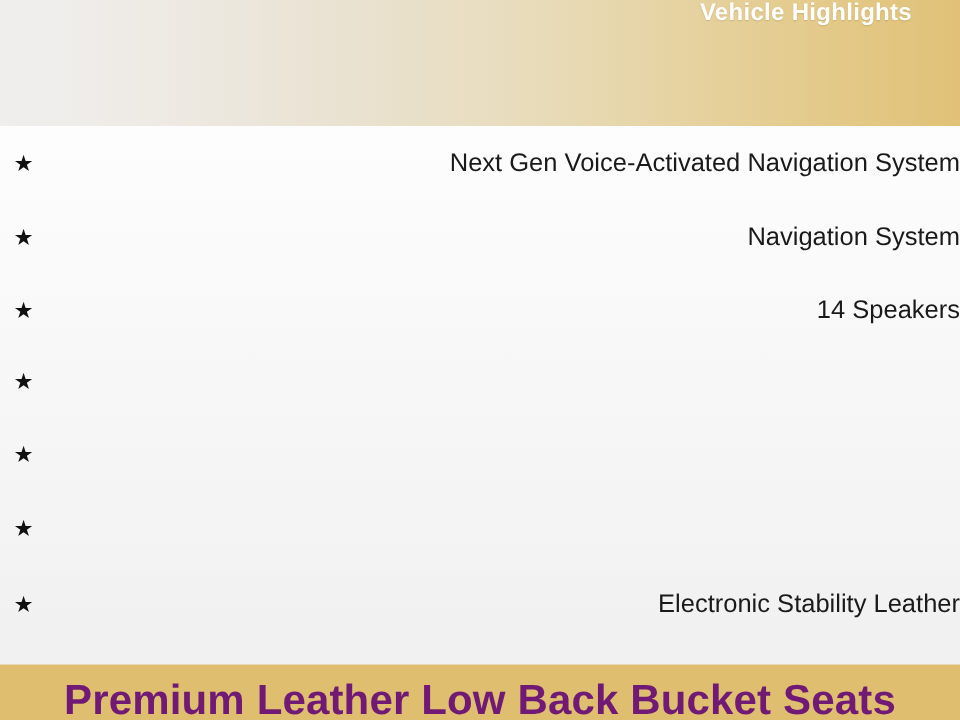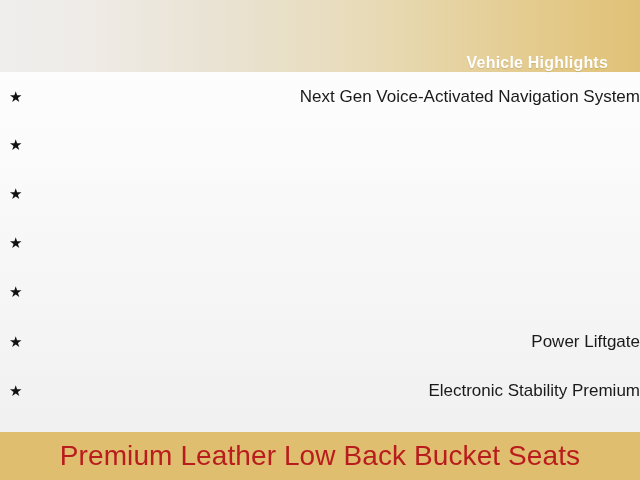--- a/index.html
+++ b/index.html
@@ -21,37 +21,37 @@
     height: 480px;
     display: flex;
     flex-direction: column;
     background: linear-gradient(to bottom, #ffffff 0%, #fbfbfb 30%, #f4f4f4 70%, #efefef 100%);
   }
 
   
   .header {
     position: relative;
     flex: 0 0 auto;
-    height: 72px;
+    height: 84px;
     box-sizing: border-box;
     background: linear-gradient(to right,
         #f0eeec 0%,
         #efedea 8%,
         #eeeae4 16%,
         #ece7dd 24%,
         #eae3d4 33%,
         #e9e0ca 42%,
         #e8ddbf 52%,
         #e7d8b0 62%,
         #e6d2a0 72%,
         #e4cc90 82%,
         #e2c681 92%,
         #e0c177 100%);
     display: flex;
-    align-items: flex-end;
+    align-items: flex-start;
     justify-content: flex-end;
     padding-right: 32px;
   }
   .header-title {
     color: #ffffff;
     font-size: 16px;
     font-weight: bold;
     letter-spacing: 0.2px;
     white-space: nowrap;
     text-shadow: 0 1px 1px rgba(150,120,60,0.30);
@@ -92,67 +92,69 @@
   .footer {
     flex: 0 0 auto;
     height: 48px;
     background: #dfbe70;
     display: flex;
     align-items: center;
     justify-content: center;
     overflow: hidden;
   }
   .footer-text {
-    color: #b91c1c;
+    color: #701a75;
     font-size: 28px;
     line-height: 1;
     white-space: nowrap;
     letter-spacing: 0.1px;
+    font-weight: bold;
   }
 </style>
 </head>
 <body>
 
 <div class="panel">
 
   <div class="header">
     <span class="header-title">Vehicle Highlights</span>
   </div>
 
   <ul class="highlights">
 
     <li class="highlight-item">
       <span class="bullet-star">★</span>
       <span class="highlight-text">Next Gen Voice-Activated Navigation System</span>
     </li>
 
     <li class="highlight-item">
       <span class="bullet-star">★</span>
+      <span class="highlight-text">Navigation System</span>
+    </li>
+
+    <li class="highlight-item">
+      <span class="bullet-star">★</span>
+      <span class="highlight-text">14 Speakers</span>
     </li>
 
     <li class="highlight-item">
       <span class="bullet-star">★</span>
     </li>
 
     <li class="highlight-item">
       <span class="bullet-star">★</span>
     </li>
 
     <li class="highlight-item">
       <span class="bullet-star">★</span>
     </li>
 
     <li class="highlight-item">
       <span class="bullet-star">★</span>
-      <span class="highlight-text">Power Liftgate</span>
-    </li>
-
-    <li class="highlight-item">
-      <span class="bullet-star">★</span>
-      <span class="highlight-text">Electronic Stability Premium</span>
+      <span class="highlight-text">Electronic Stability Leather</span>
     </li>
 
   </ul>
 
   <div class="footer">
     <span class="footer-text">Premium Leather Low Back Bucket Seats</span>
   </div>
 
 </div>
 

